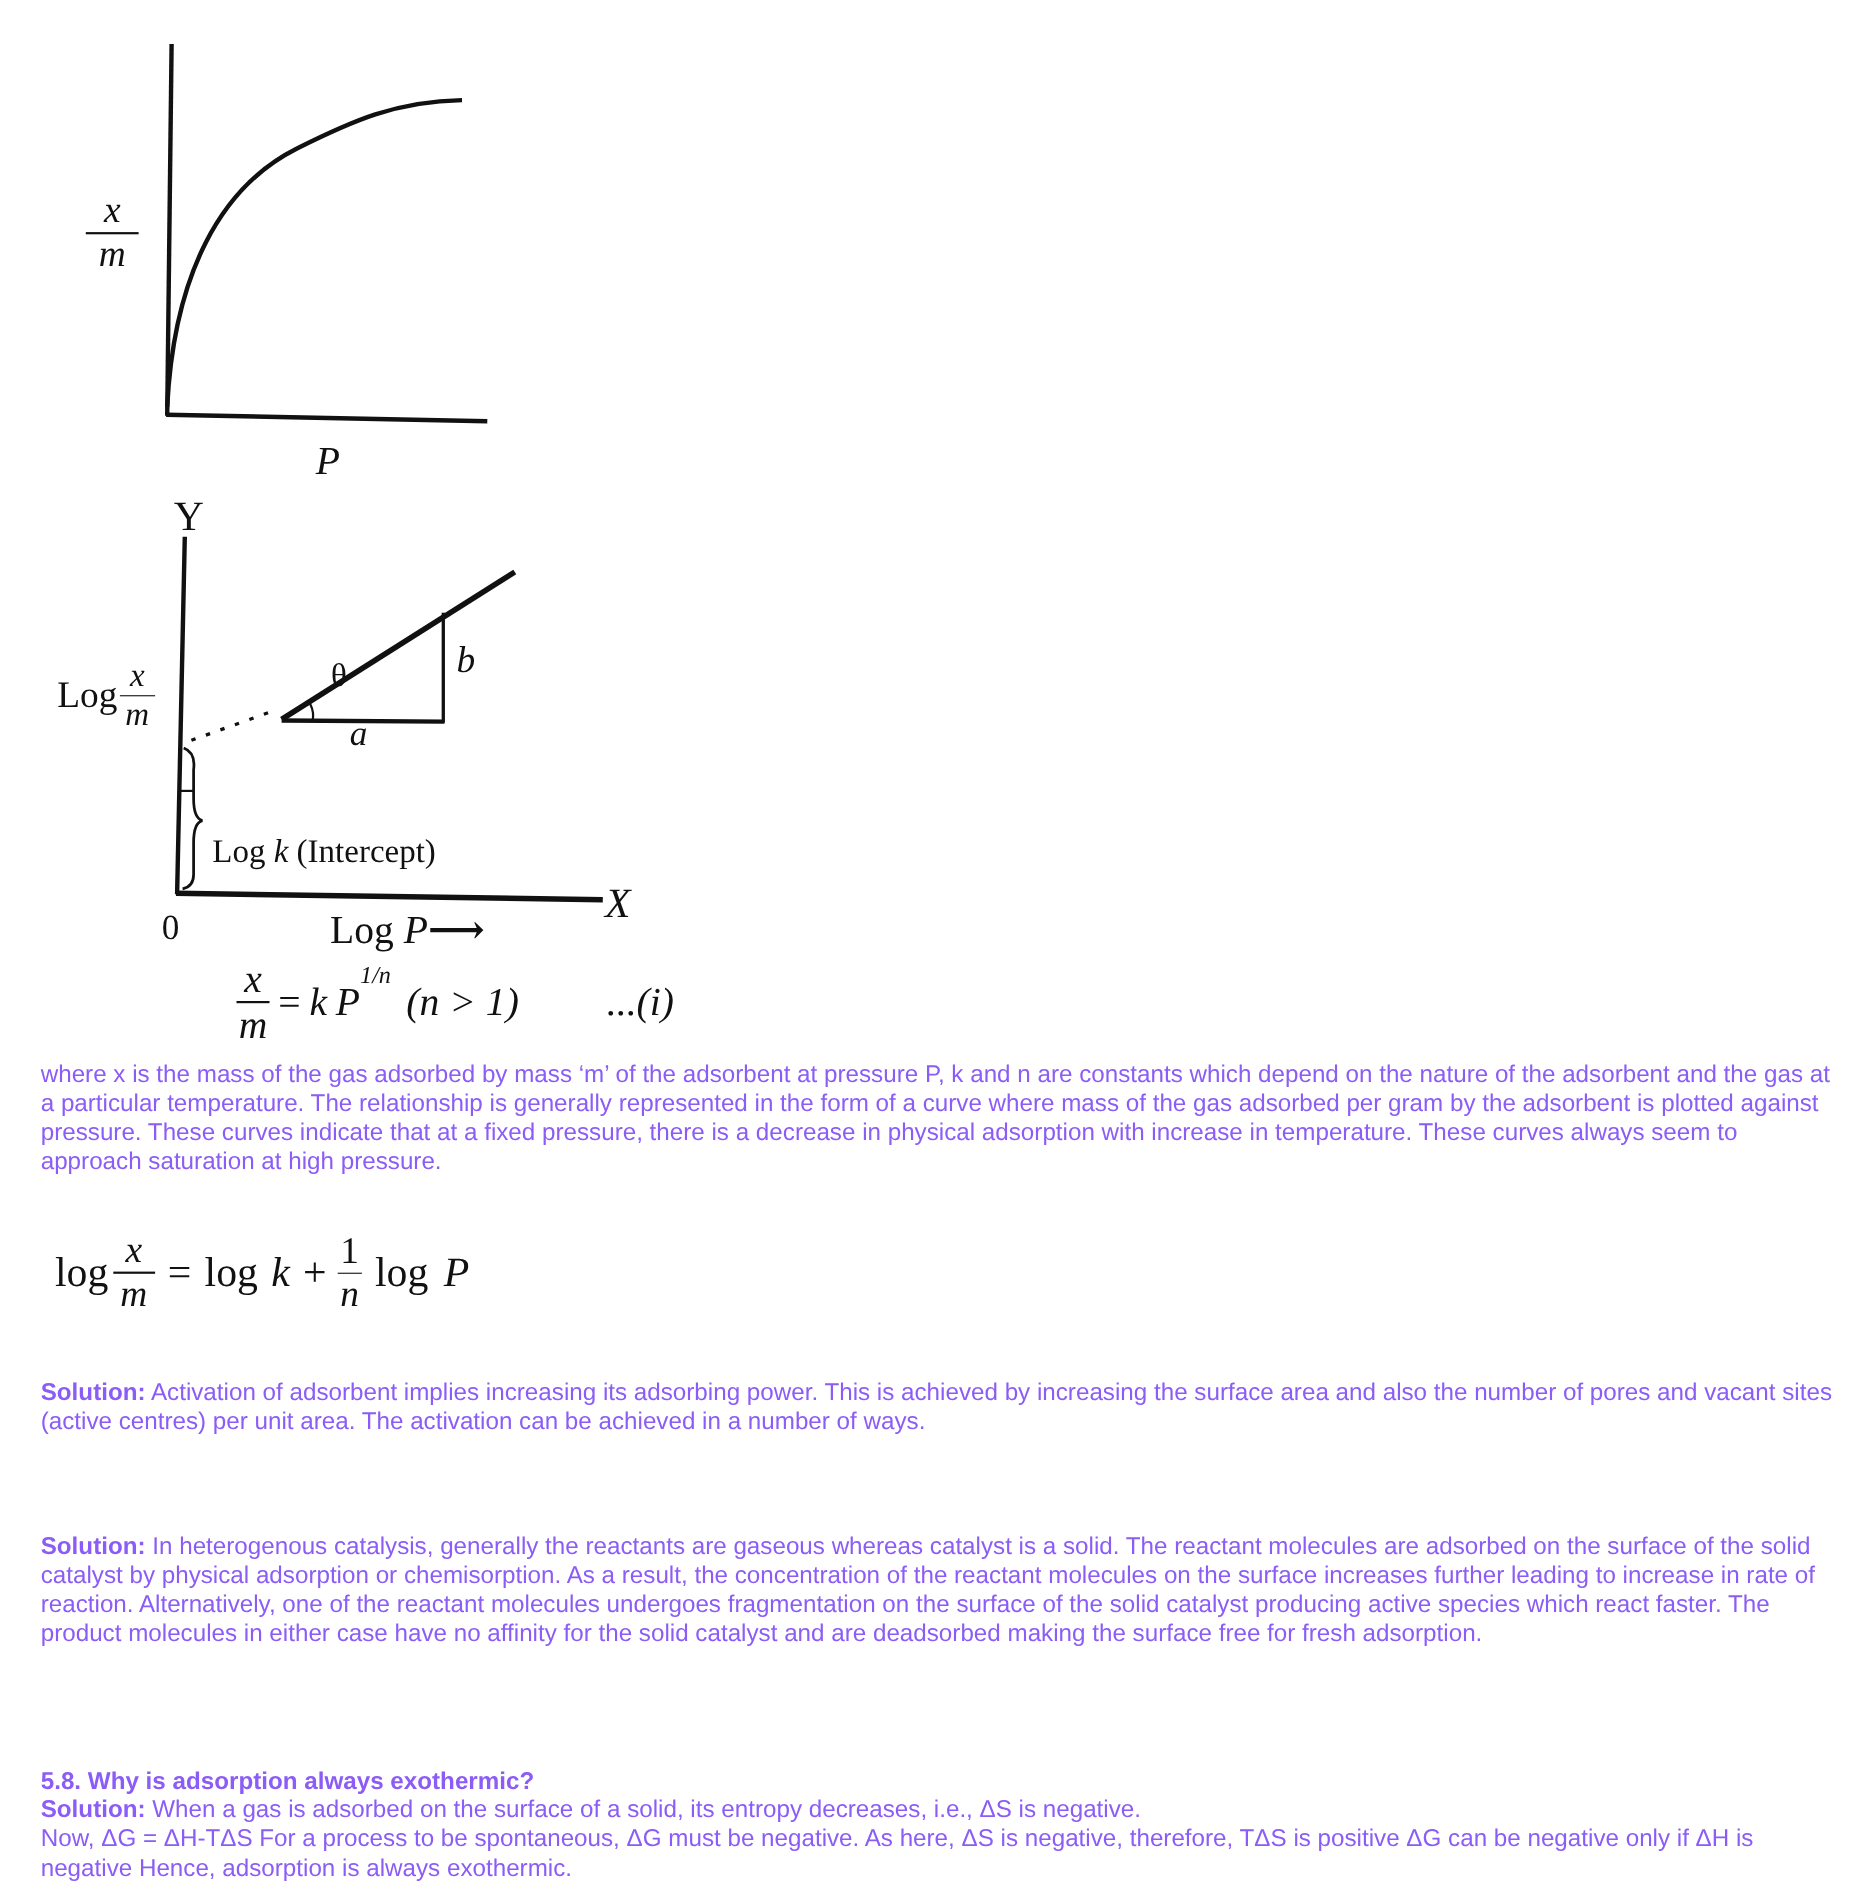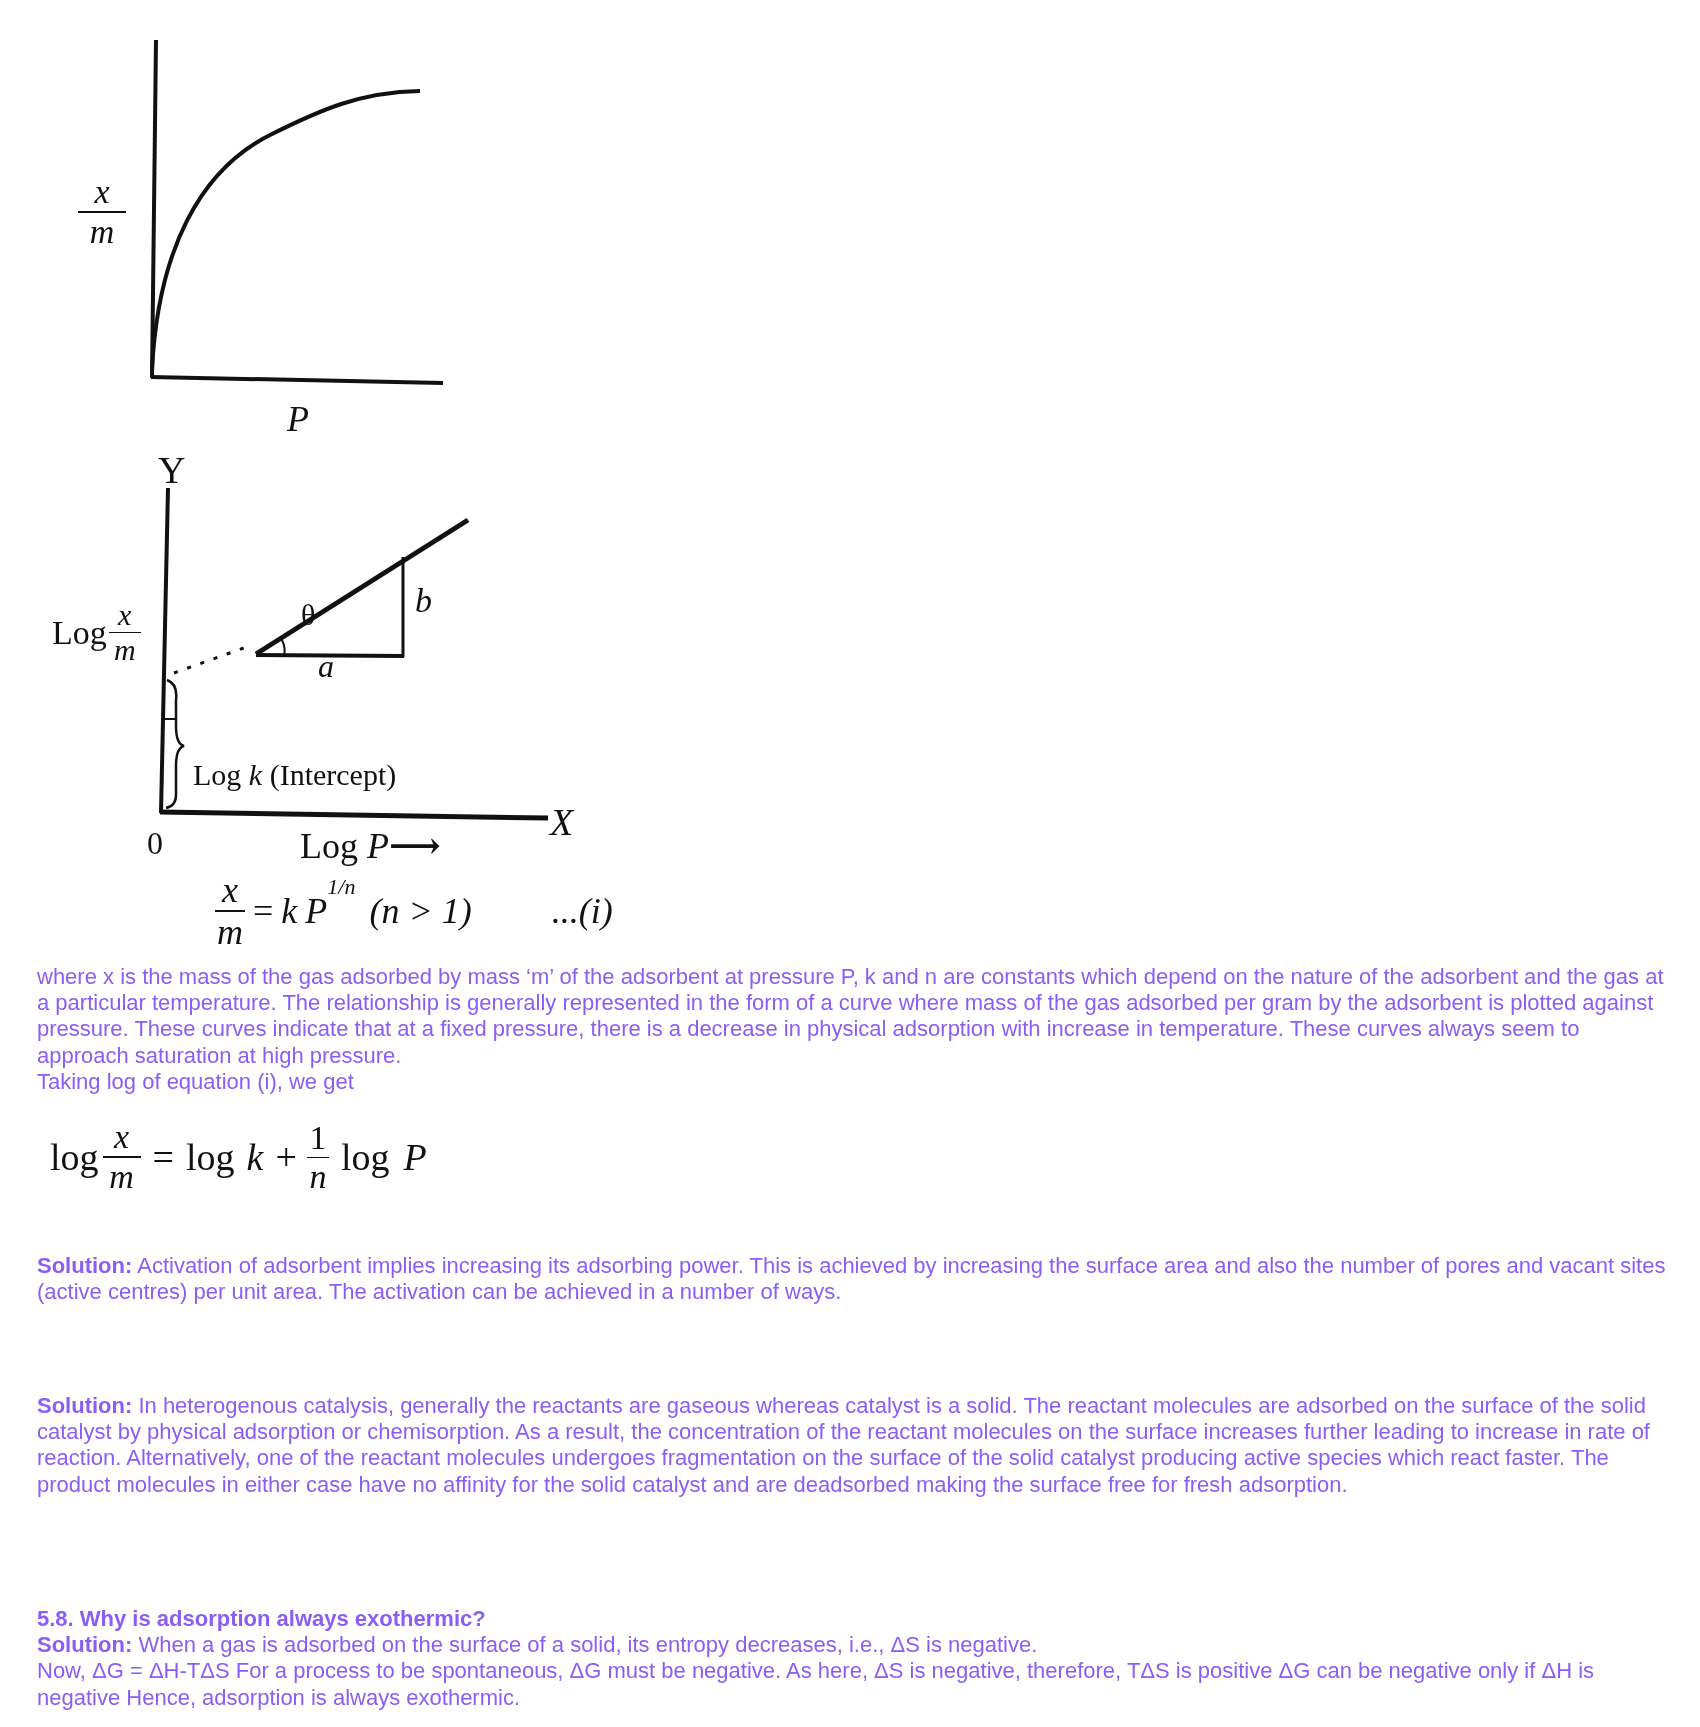--- a/index.html
+++ b/index.html
@@ -93,21 +93,20 @@
   <span style="margin-right:8px;">=</span>
   <span class="ital" style="margin-right:8px;">k</span>
   <span class="ital">P</span>
   <sup class="ital" style="font-size:22px; align-self:flex-start; margin-top:2px;text-align:center;">1/n</sup>
   <span style="margin-left:14px;" class="ital">(n &gt; 1)</span>
   <span style="margin-left:80px;" class="ital">...(i)</span>
 </div>
 
 <div class="body-text" style="top:964px;">
   <p>where x is the mass of the gas adsorbed by mass ‘m’ of the adsorbent at pressure P, k and n are constants which depend on the nature of the adsorbent and the gas at a particular temperature. The relationship is generally represented in the form of a curve where mass of the gas adsorbed per gram by the adsorbent is plotted against pressure. These curves indicate that at a fixed pressure, there is a decrease in physical adsorption with increase in temperature. These curves always seem to approach saturation at high pressure.</p>
-  <p>Taking log of equation (i), we get</p>
 </div>
 
 <div class="abs serif" style="left:50px; top:1120px; font-size:38px; display:flex; align-items:center; white-space:nowrap;">
   <span>log</span>
   <span class="frac" style="margin:0 12px 0 4px; font-size:34px;">
     <span class="num ital">x</span>
     <span class="bar" style="width:38px;"></span>
     <span class="den ital">m</span>
   </span>
   <span style="margin-right:12px;">=</span>

